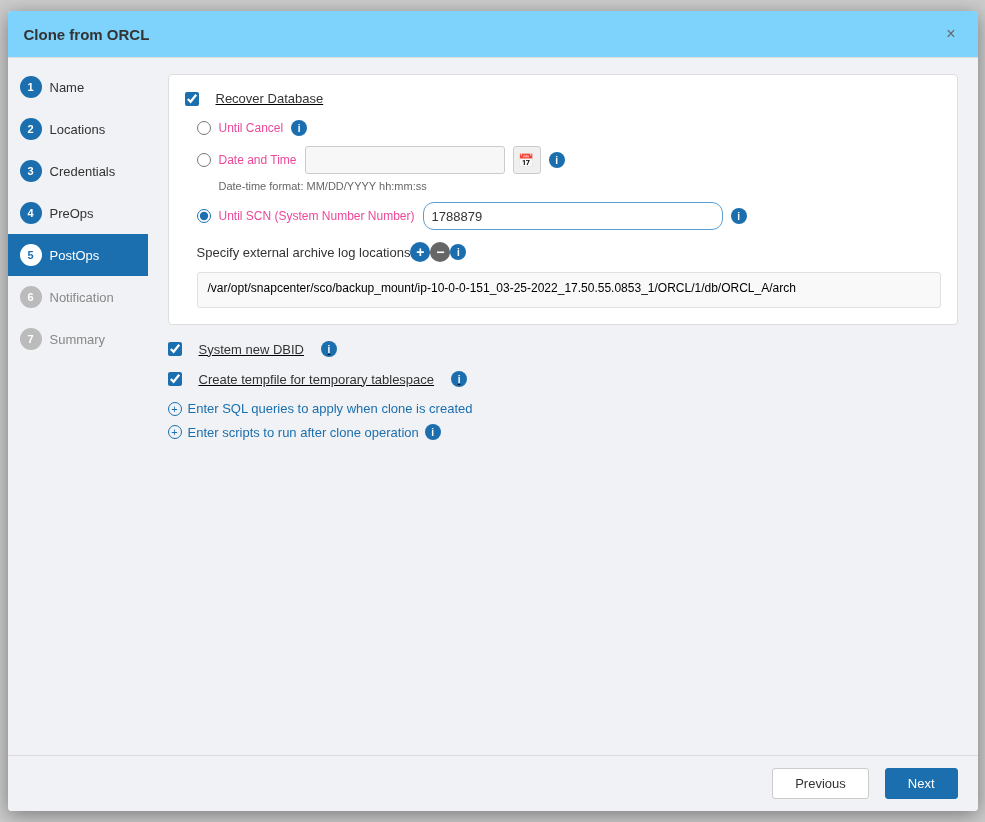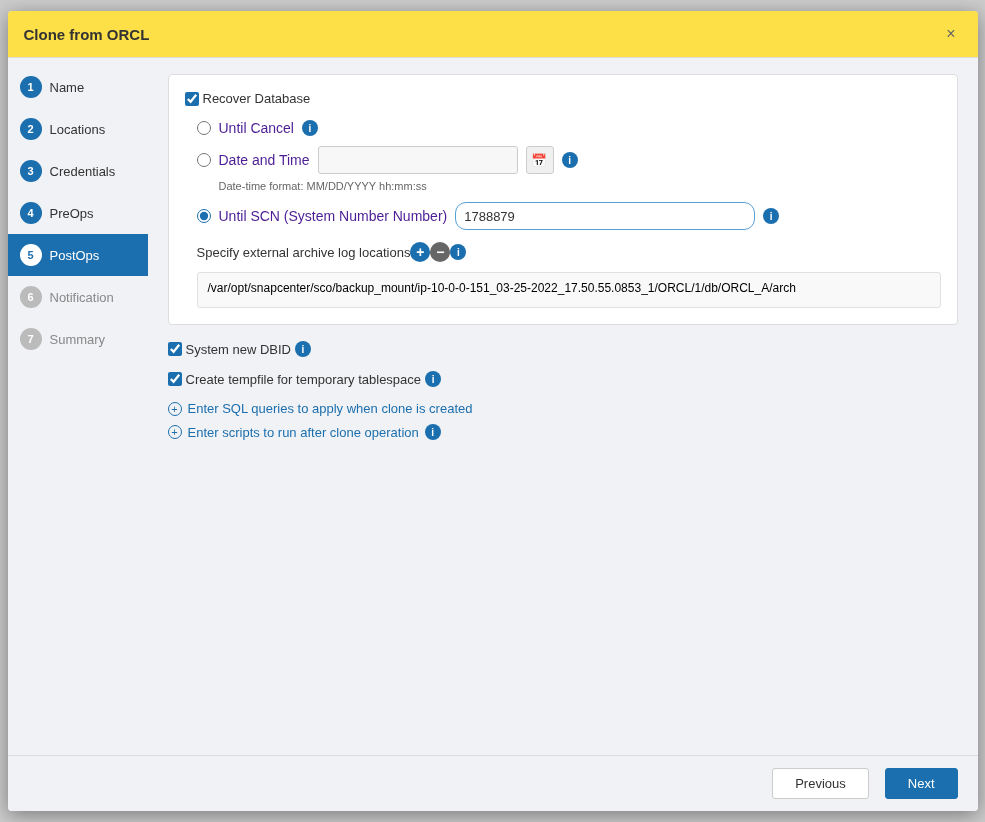--- a/index.html
+++ b/index.html
@@ -12,21 +12,21 @@
       height: 800px;
       background: #f0f2f5;
       border-radius: 4px;
       box-shadow: 0 4px 20px rgba(0,0,0,0.4);
       display: flex;
       flex-direction: column;
       overflow: hidden;
     }
 
     .modal-header {
-      background: #fde047;
+      background: #7dd3fc;
       padding: 12px 16px;
       display: flex;
       justify-content: space-between;
       align-items: center;
       border-bottom: 1px solid #ddd;
       flex-shrink: 0;
     }
 
     .modal-title {
       font-size: 15px;
@@ -116,22 +116,23 @@
       background: #fff;
       border: 1px solid #ddd;
       border-radius: 4px;
       padding: 16px;
       margin-bottom: 16px;
     }
 
     .checkbox-row {
       display: flex;
       align-items: center;
-      gap: 4px;
+      gap: 17px;
       margin-bottom: 14px;
+      text-decoration: underline;
     }
 
     .checkbox-row input[type="checkbox"] {
       width: 14px;
       height: 14px;
       accent-color: #1b6fae;
     }
 
     .checkbox-label {
       font-size: 13px;
@@ -150,22 +151,22 @@
       margin-bottom: 10px;
     }
 
     .radio-row input[type="radio"] {
       accent-color: #1b6fae;
       width: 14px;
       height: 14px;
     }
 
     .radio-label {
-      font-size: 14px;
-      color: #4c1d95;
+      font-size: 12px;
+      color: #ec4899;
     }
 
     .info-icon {
       display: inline-flex;
       width: 16px;
       height: 16px;
       border-radius: 50%;
       background: #1b6fae;
       color: #fff;
       font-size: 10px;

